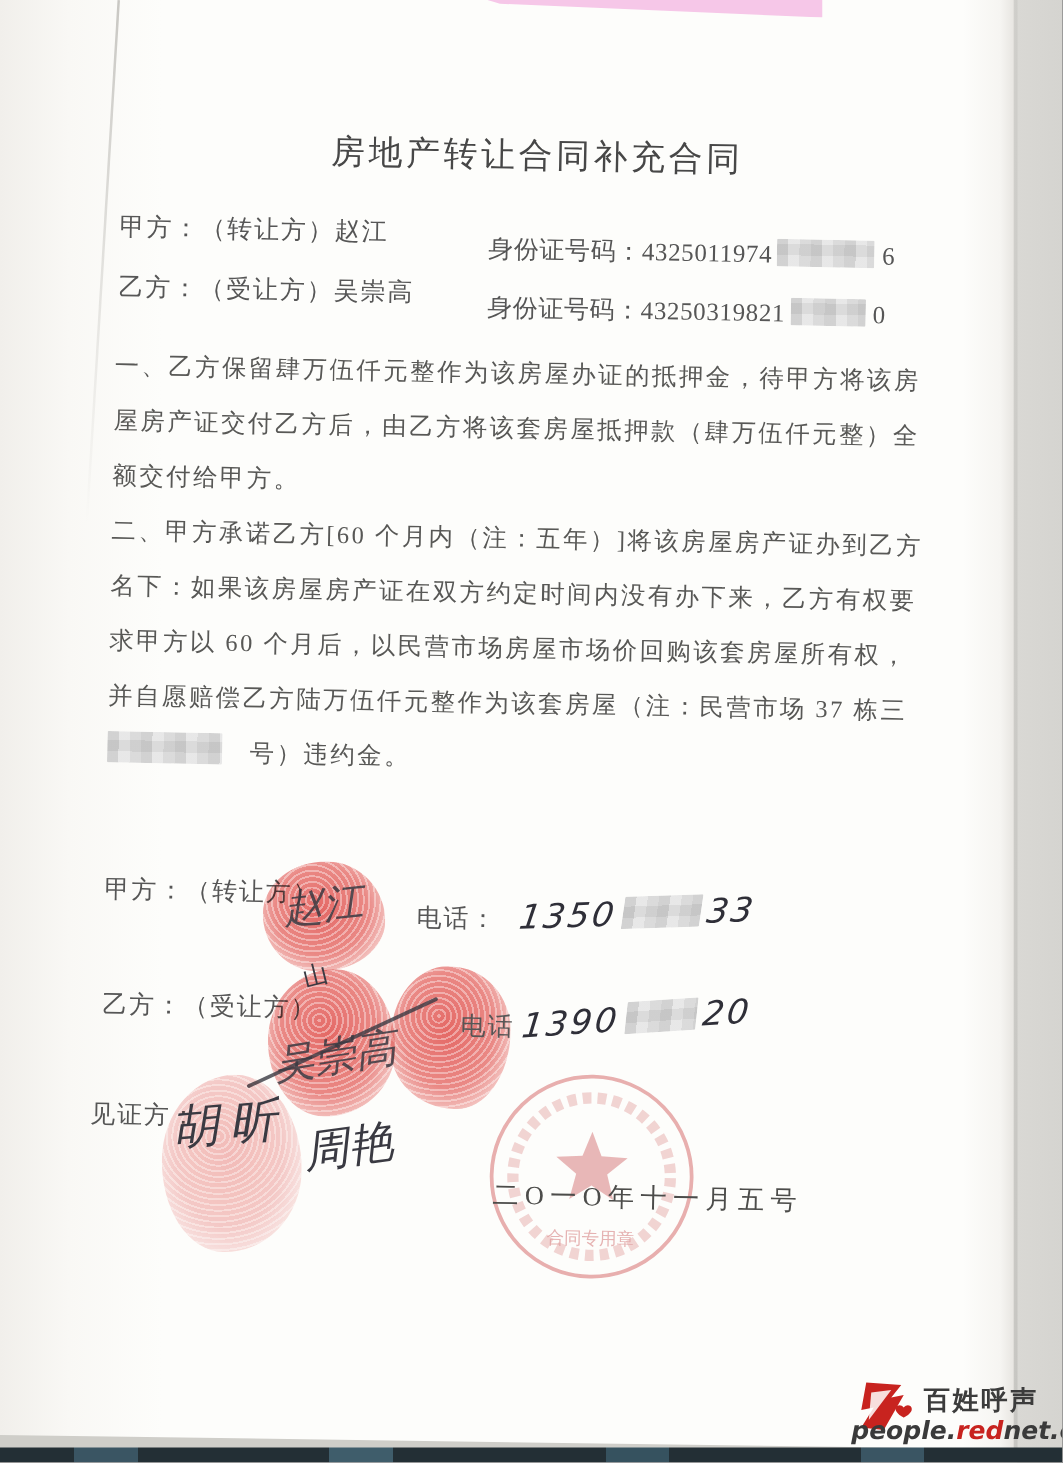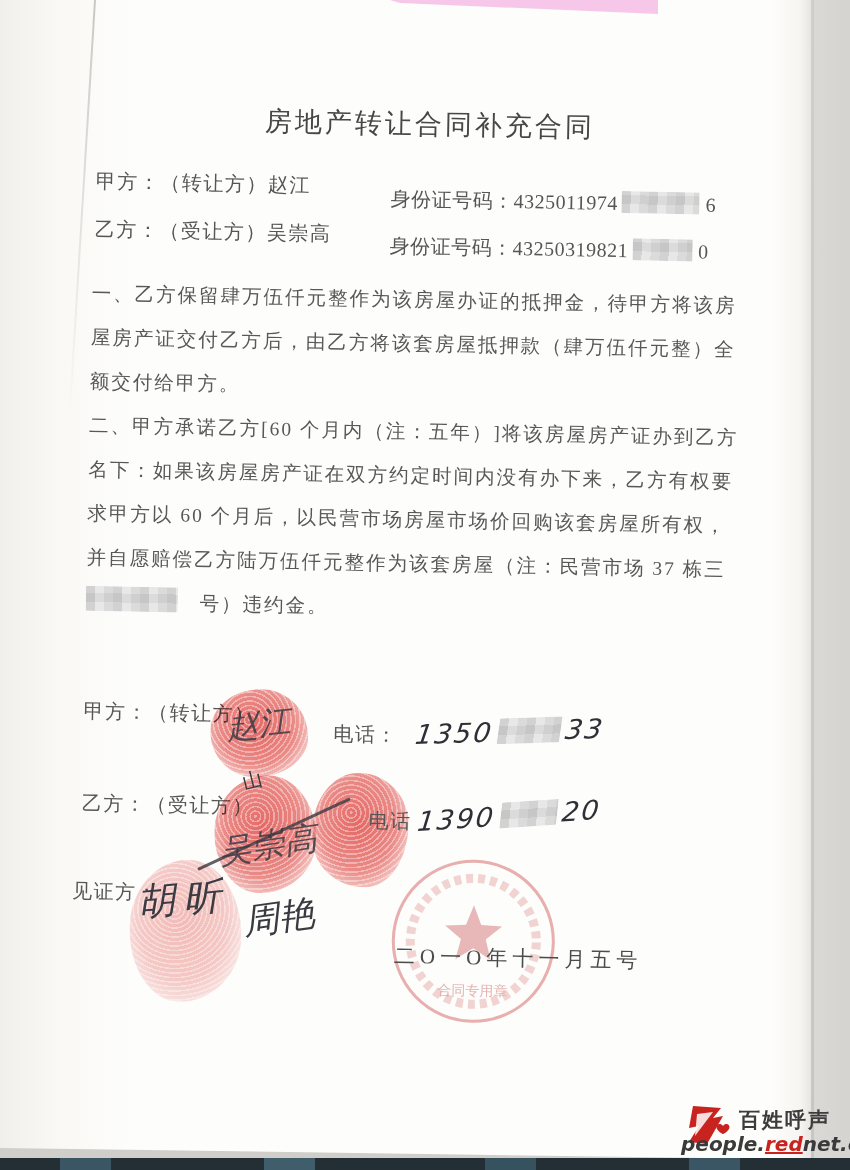--- a/index.html
+++ b/index.html
@@ -39,21 +39,21 @@
     background:
       repeating-radial-gradient(circle at 40% 35%,rgba(255,255,255,.38) 0 1.5px,rgba(255,255,255,0) 1.5px 4.5px),
       radial-gradient(ellipse at 48% 45%,rgba(226,92,88,.92) 0%,rgba(226,92,88,.72) 52%,rgba(229,110,105,.4) 74%,rgba(229,110,105,0) 96%);}
   
   .stamp{position:absolute;left:403px;top:848px;opacity:.8;}
   .date-line{position:absolute;left:410px;top:936px;font-size:21px;letter-spacing:5px;color:#4c4c4a;white-space:nowrap;}
   
   .wm{position:absolute;right:4px;bottom:6px;width:165px;height:60px;}
   .wm-name{position:absolute;left:58px;top:2px;font-family:Liberation Sans, sans-serif;font-size:21px;font-weight:bold;color:#3c3c3c;letter-spacing:2px;white-space:nowrap;}
   .wm-url{position:absolute;left:0px;top:28px;font-family:"DejaVu Sans",sans-serif;font-size:20px;font-weight:bold;font-style:italic;color:#3a3a3a;white-space:nowrap;}
-  .wm-url .red{color:#c8231f;text-decoration:underline;}
+  .wm-url .red{color:#c8231f;}
 </style>
 </head>
 <body>
 
 <div class="page">
 
   <div class="pink-wedge"></div>
   <div class="right-band-edge"></div>
   <div class="crease"></div>
 

